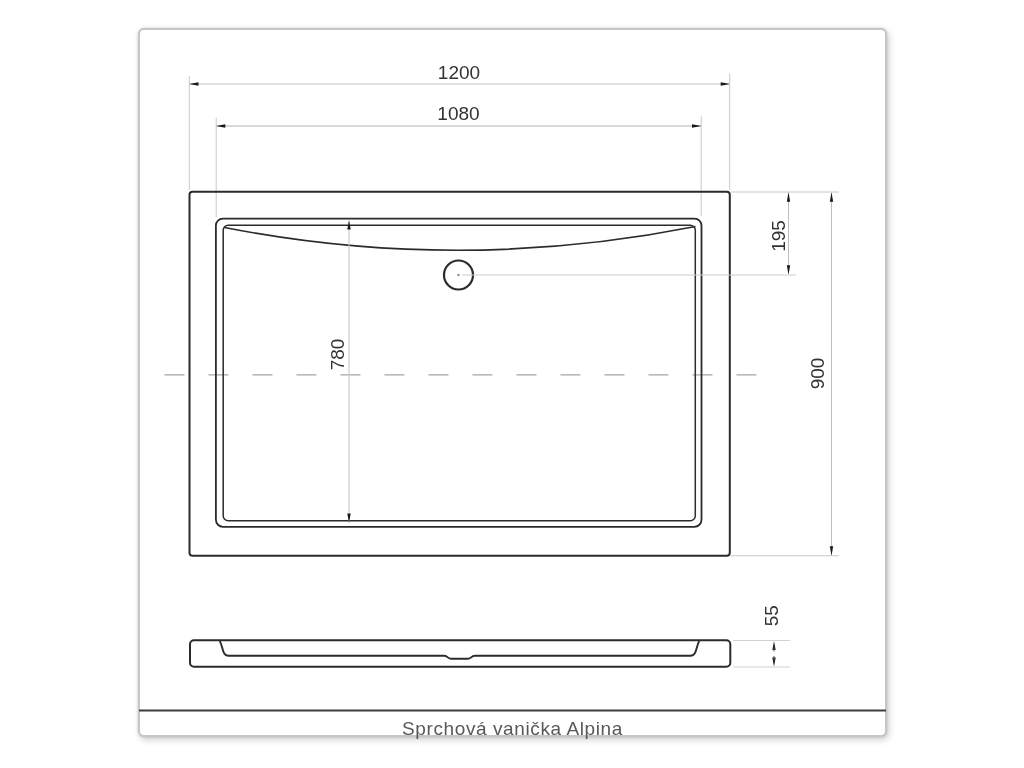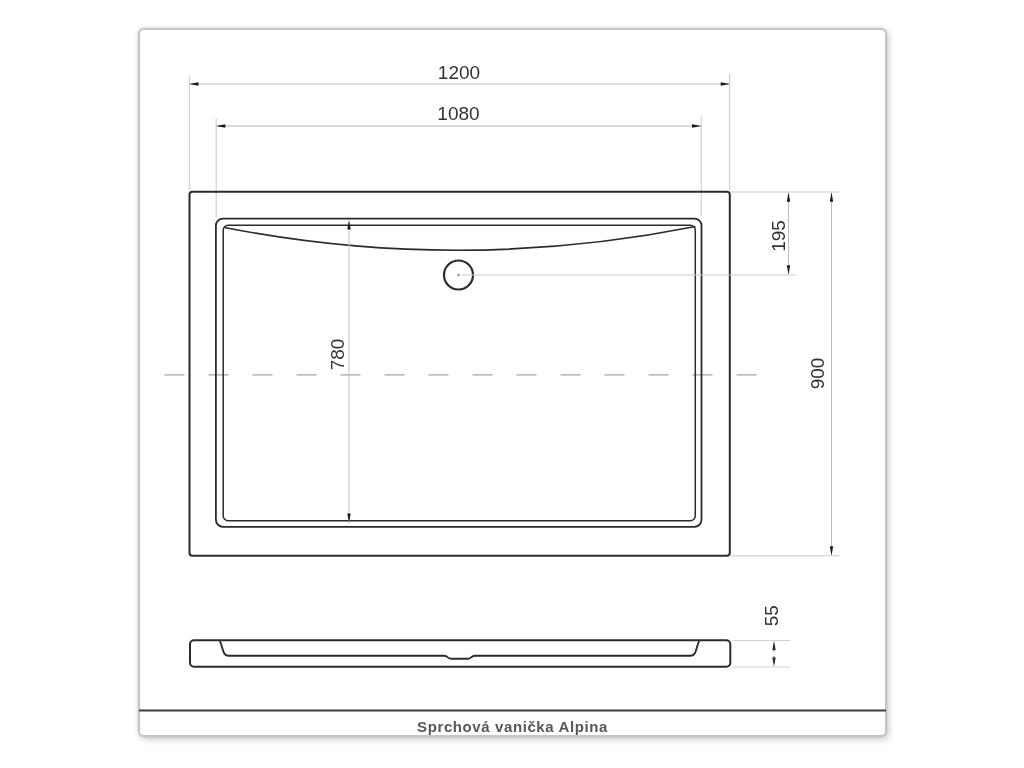--- a/index.html
+++ b/index.html
@@ -1,20 +1,20 @@
 <!DOCTYPE html>
 <html><head>
 <meta charset="utf-8">
 <style>
 html,body{margin:0;padding:0;width:1024px;height:768px;background:#ffffff;overflow:hidden;}
 body{font-family:"Liberation Sans",sans-serif;}
 .page{position:absolute;left:138px;top:28px;width:745px;height:705px;background:#fff;
 border:2px solid #c6c6c6;border-radius:6px;box-shadow:0 0 3px rgba(0,0,0,.15),2px 3px 7px rgba(0,0,0,.18);}
 .caption{position:absolute;left:138px;top:717.5px;width:749px;text-align:center;
-font-size:15px;font-weight:bold;color:#585858;letter-spacing:.6px;}
+font-size:19px;font-weight:normal;color:#585858;letter-spacing:.6px;}
 svg{position:absolute;left:0;top:0;}
 </style>
 </head>
 <body>
 
 <div class="page"></div>
 <svg width="1024" height="768" viewBox="0 0 1024 768" fill="none">
 
   <text x="459" y="78.5" font-size="19" fill="#333" text-anchor="middle" font-family="Liberation Sans">1200</text>
 

